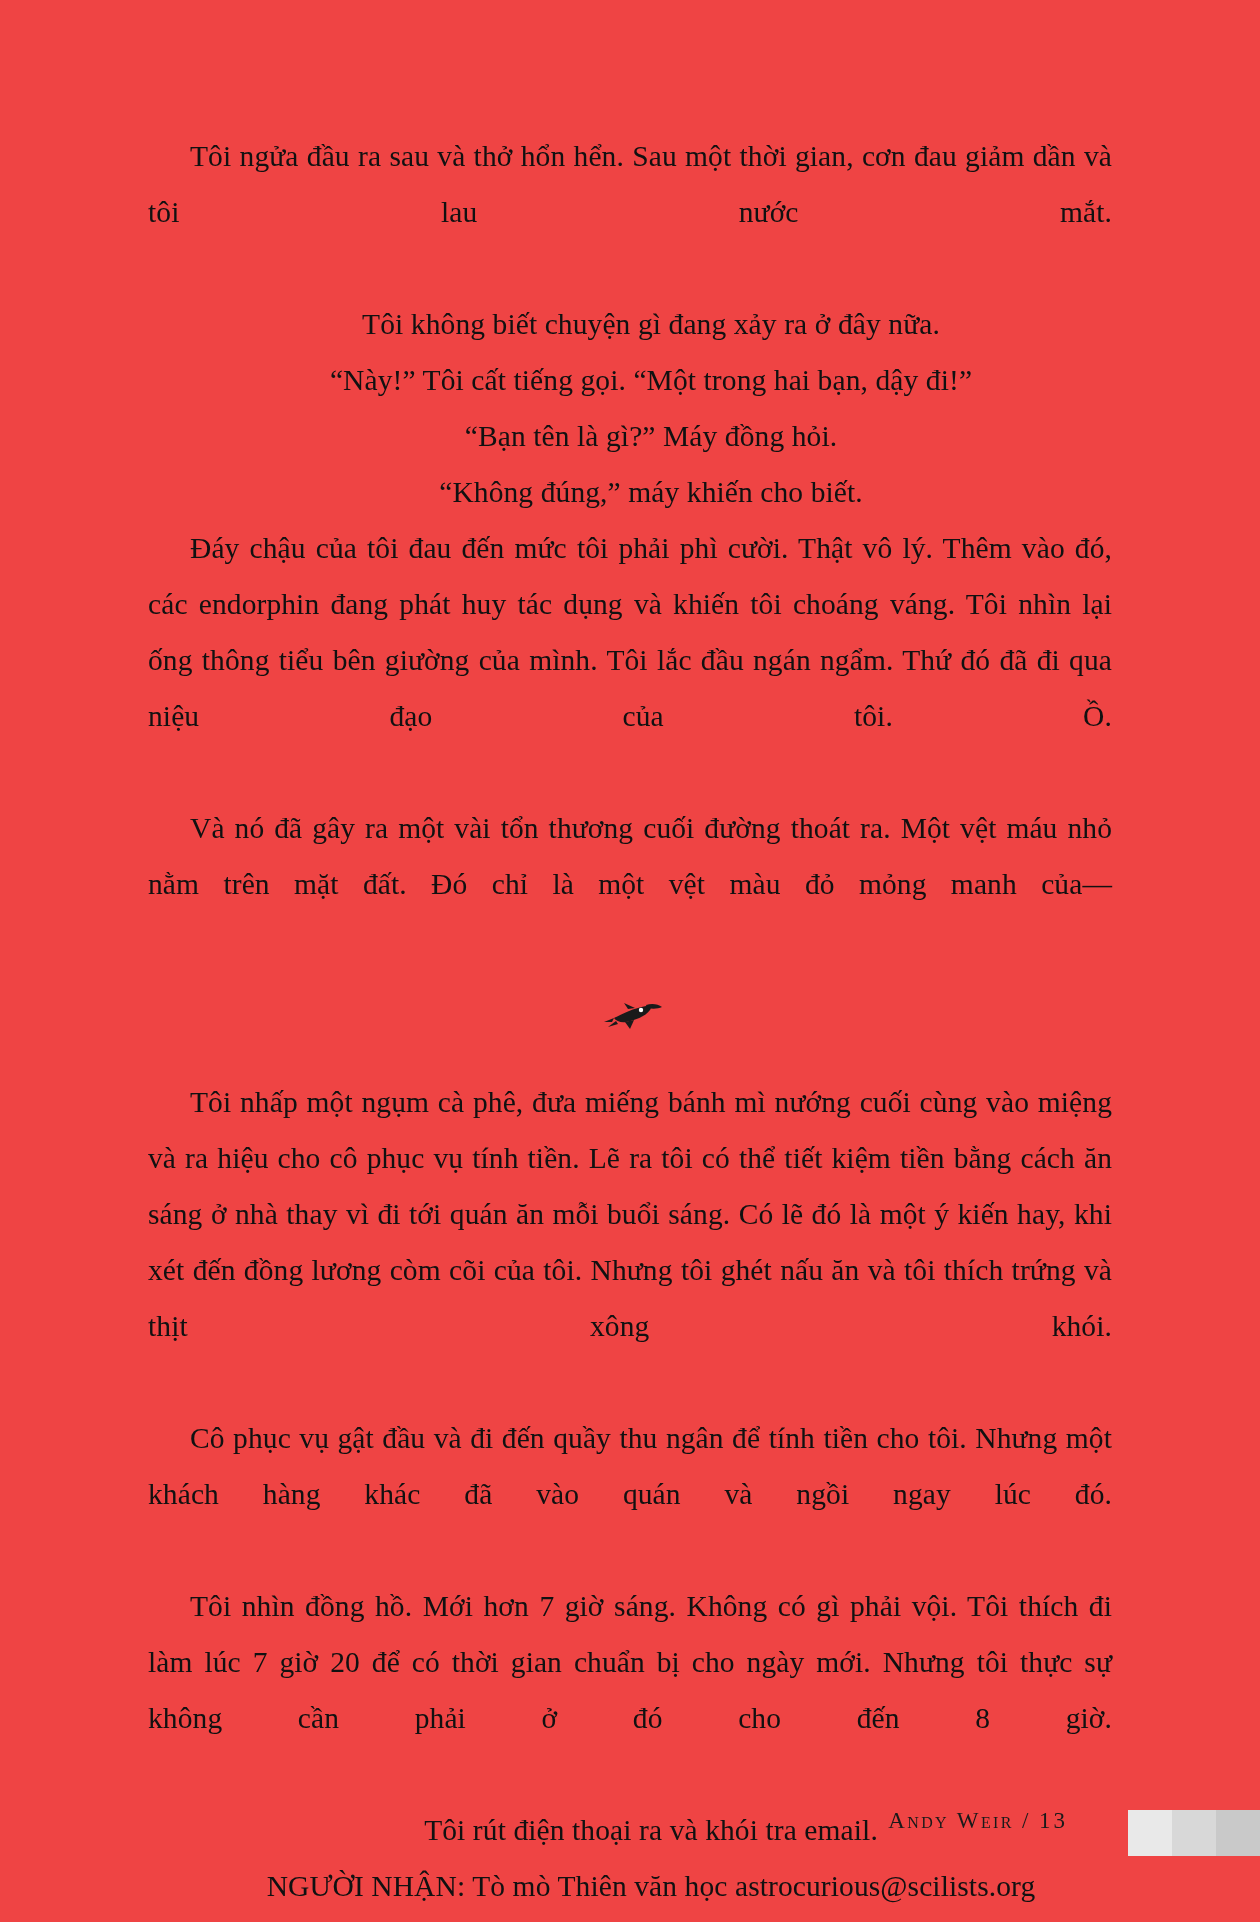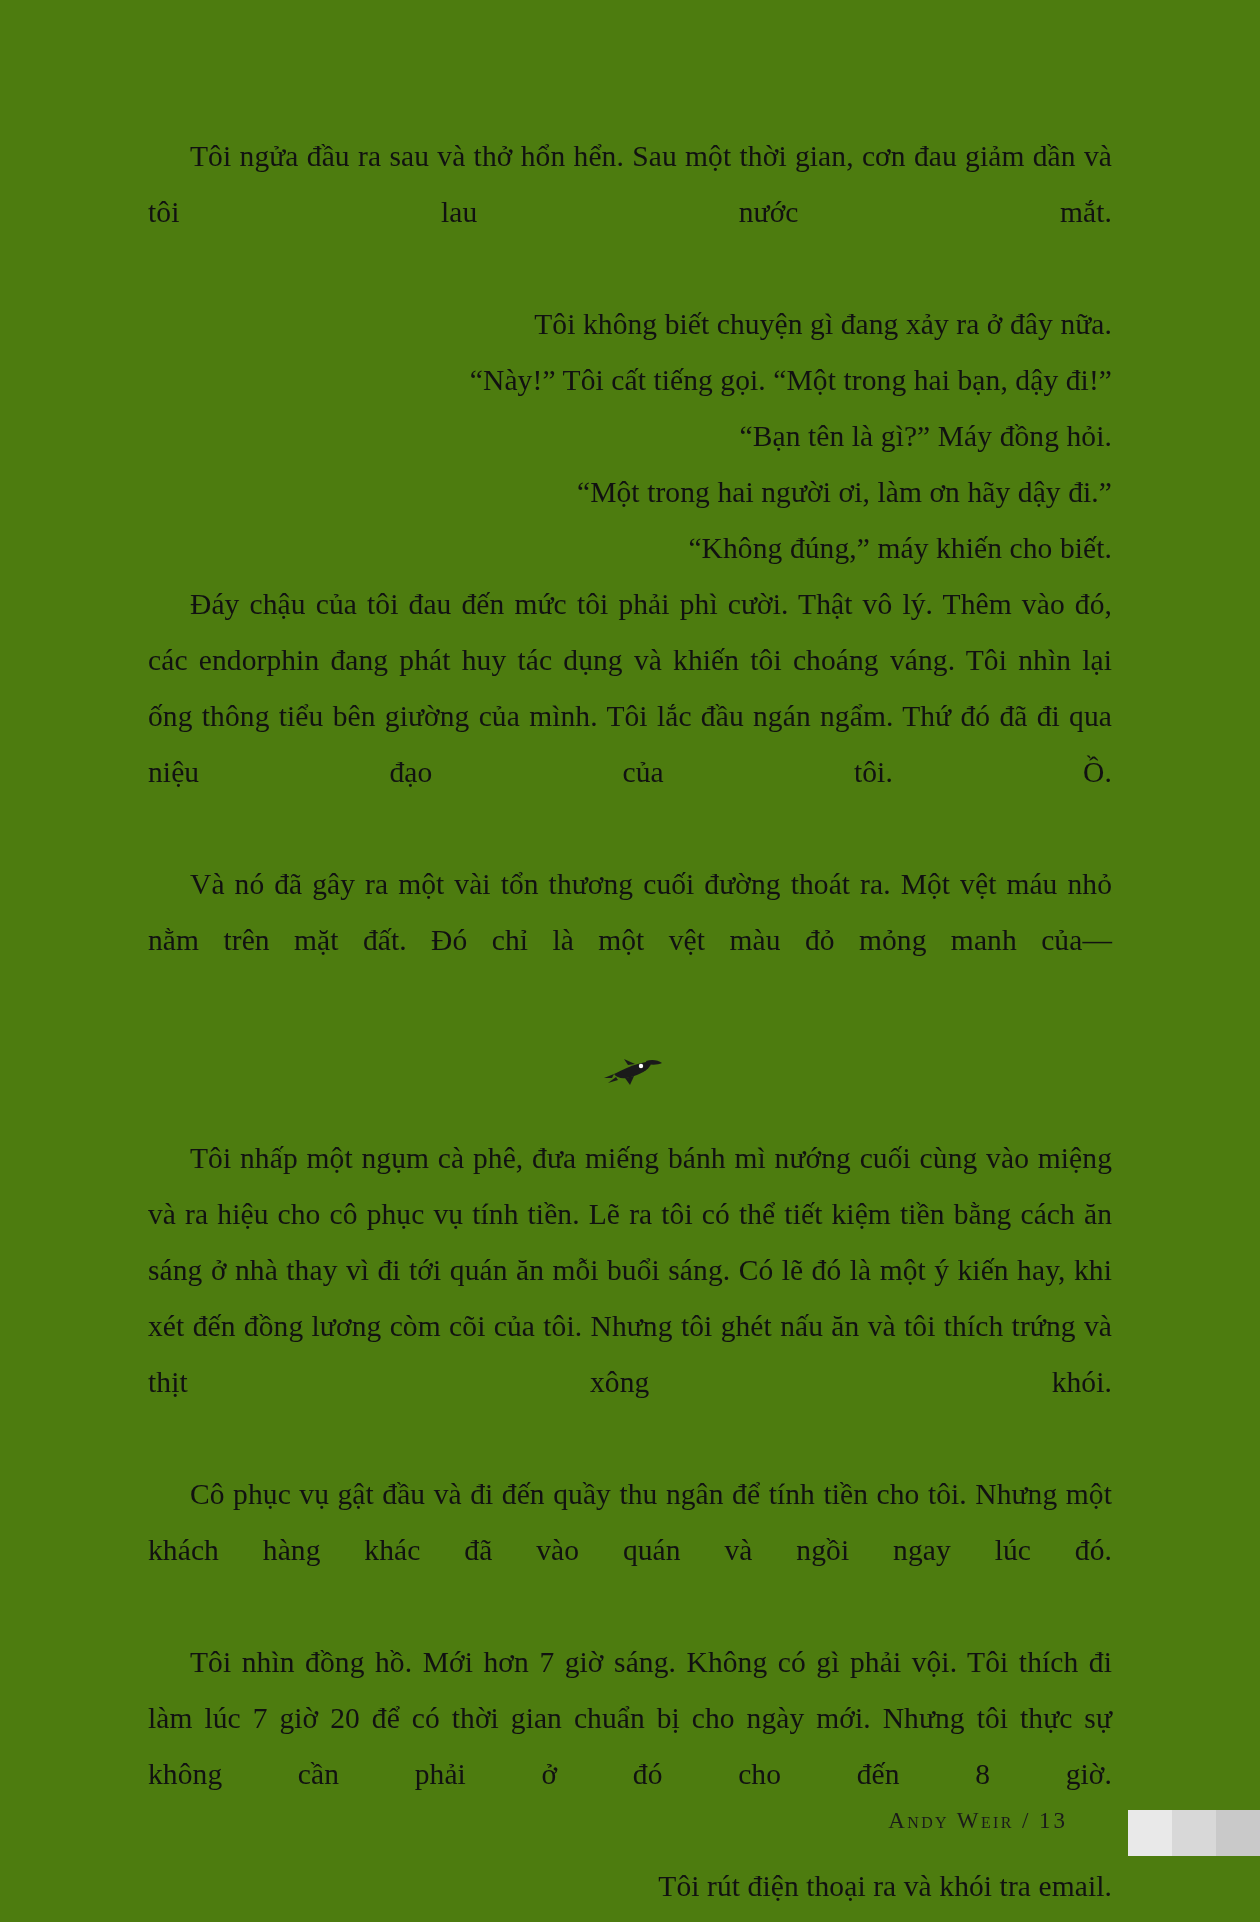--- a/index.html
+++ b/index.html
@@ -14,21 +14,21 @@
     font-family: "Liberation Serif", serif;
     color: #111111;
     overflow: hidden;
   }
   .page {
     position: absolute;
     top: 0;
     left: 0;
     width: 1260px;
     height: 1922px;
-    background: #4d7c0f;
+    background: #ef4444;
   }
   .content {
     position: absolute;
     left: 148px;
     top: 128px;
     width: 964px;
   }
   p.para {
     margin: 0 0 0 0;
     font-size: 29.5px;
@@ -40,21 +40,21 @@
   }
   p.para:after {
     content: "";
     display: inline-block;
     width: 100%;
   }
   p.para.noj:after {
     display: none;
   }
   p.para.noj {
-    text-align: right;
+    text-align: center;
   }
   .divider {
     width: 100%;
     text-align: center;
     margin: 28px 0 26px 0;
     height: 52px;
     position: relative;
   }
   .rocket-svg {
     display: inline-block;
@@ -102,21 +102,20 @@
 <body>
 
 <div class="page">
 
   <div class="content">
 
     <p class="para">Tôi ngửa đầu ra sau và thở hổn hển. Sau một thời gian, cơn đau giảm dần và tôi lau nước mắt.</p>
     <p class="para noj">Tôi không biết chuyện gì đang xảy ra ở đây nữa.</p>
     <p class="para noj">“Này!” Tôi cất tiếng gọi. “Một trong hai bạn, dậy đi!”</p>
     <p class="para noj">“Bạn tên là gì?” Máy đồng hỏi.</p>
-    <p class="para noj">“Một trong hai người ơi, làm ơn hãy dậy đi.”</p>
     <p class="para noj">“Không đúng,” máy khiến cho biết.</p>
     <p class="para">Đáy chậu của tôi đau đến mức tôi phải phì cười. Thật vô lý. Thêm vào đó, các endorphin đang phát huy tác dụng và khiến tôi choáng váng. Tôi nhìn lại ống thông tiểu bên giường của mình. Tôi lắc đầu ngán ngẩm. Thứ đó đã đi qua niệu đạo của tôi. Ồ.</p>
     <p class="para">Và nó đã gây ra một vài tổn thương cuối đường thoát ra. Một vệt máu nhỏ nằm trên mặt đất. Đó chỉ là một vệt màu đỏ mỏng manh của—</p>
 
     <div class="divider">
       <span class="rocket-svg">
         <svg width="72" height="40" viewBox="0 0 72 40" xmlns="http://www.w3.org/2000/svg">
           <g fill="#1a1a1a">
             <path d="M20 22 C 28 18, 40 12, 52 10 C 56 9.5, 58 11, 56 14 C 52 20, 42 24, 32 26 C 27 27, 22 25, 20 22 Z"></path>
             <path d="M52 9 C 58 7, 64 8, 68 11 C 64 13, 58 13, 53 12 Z"></path>

